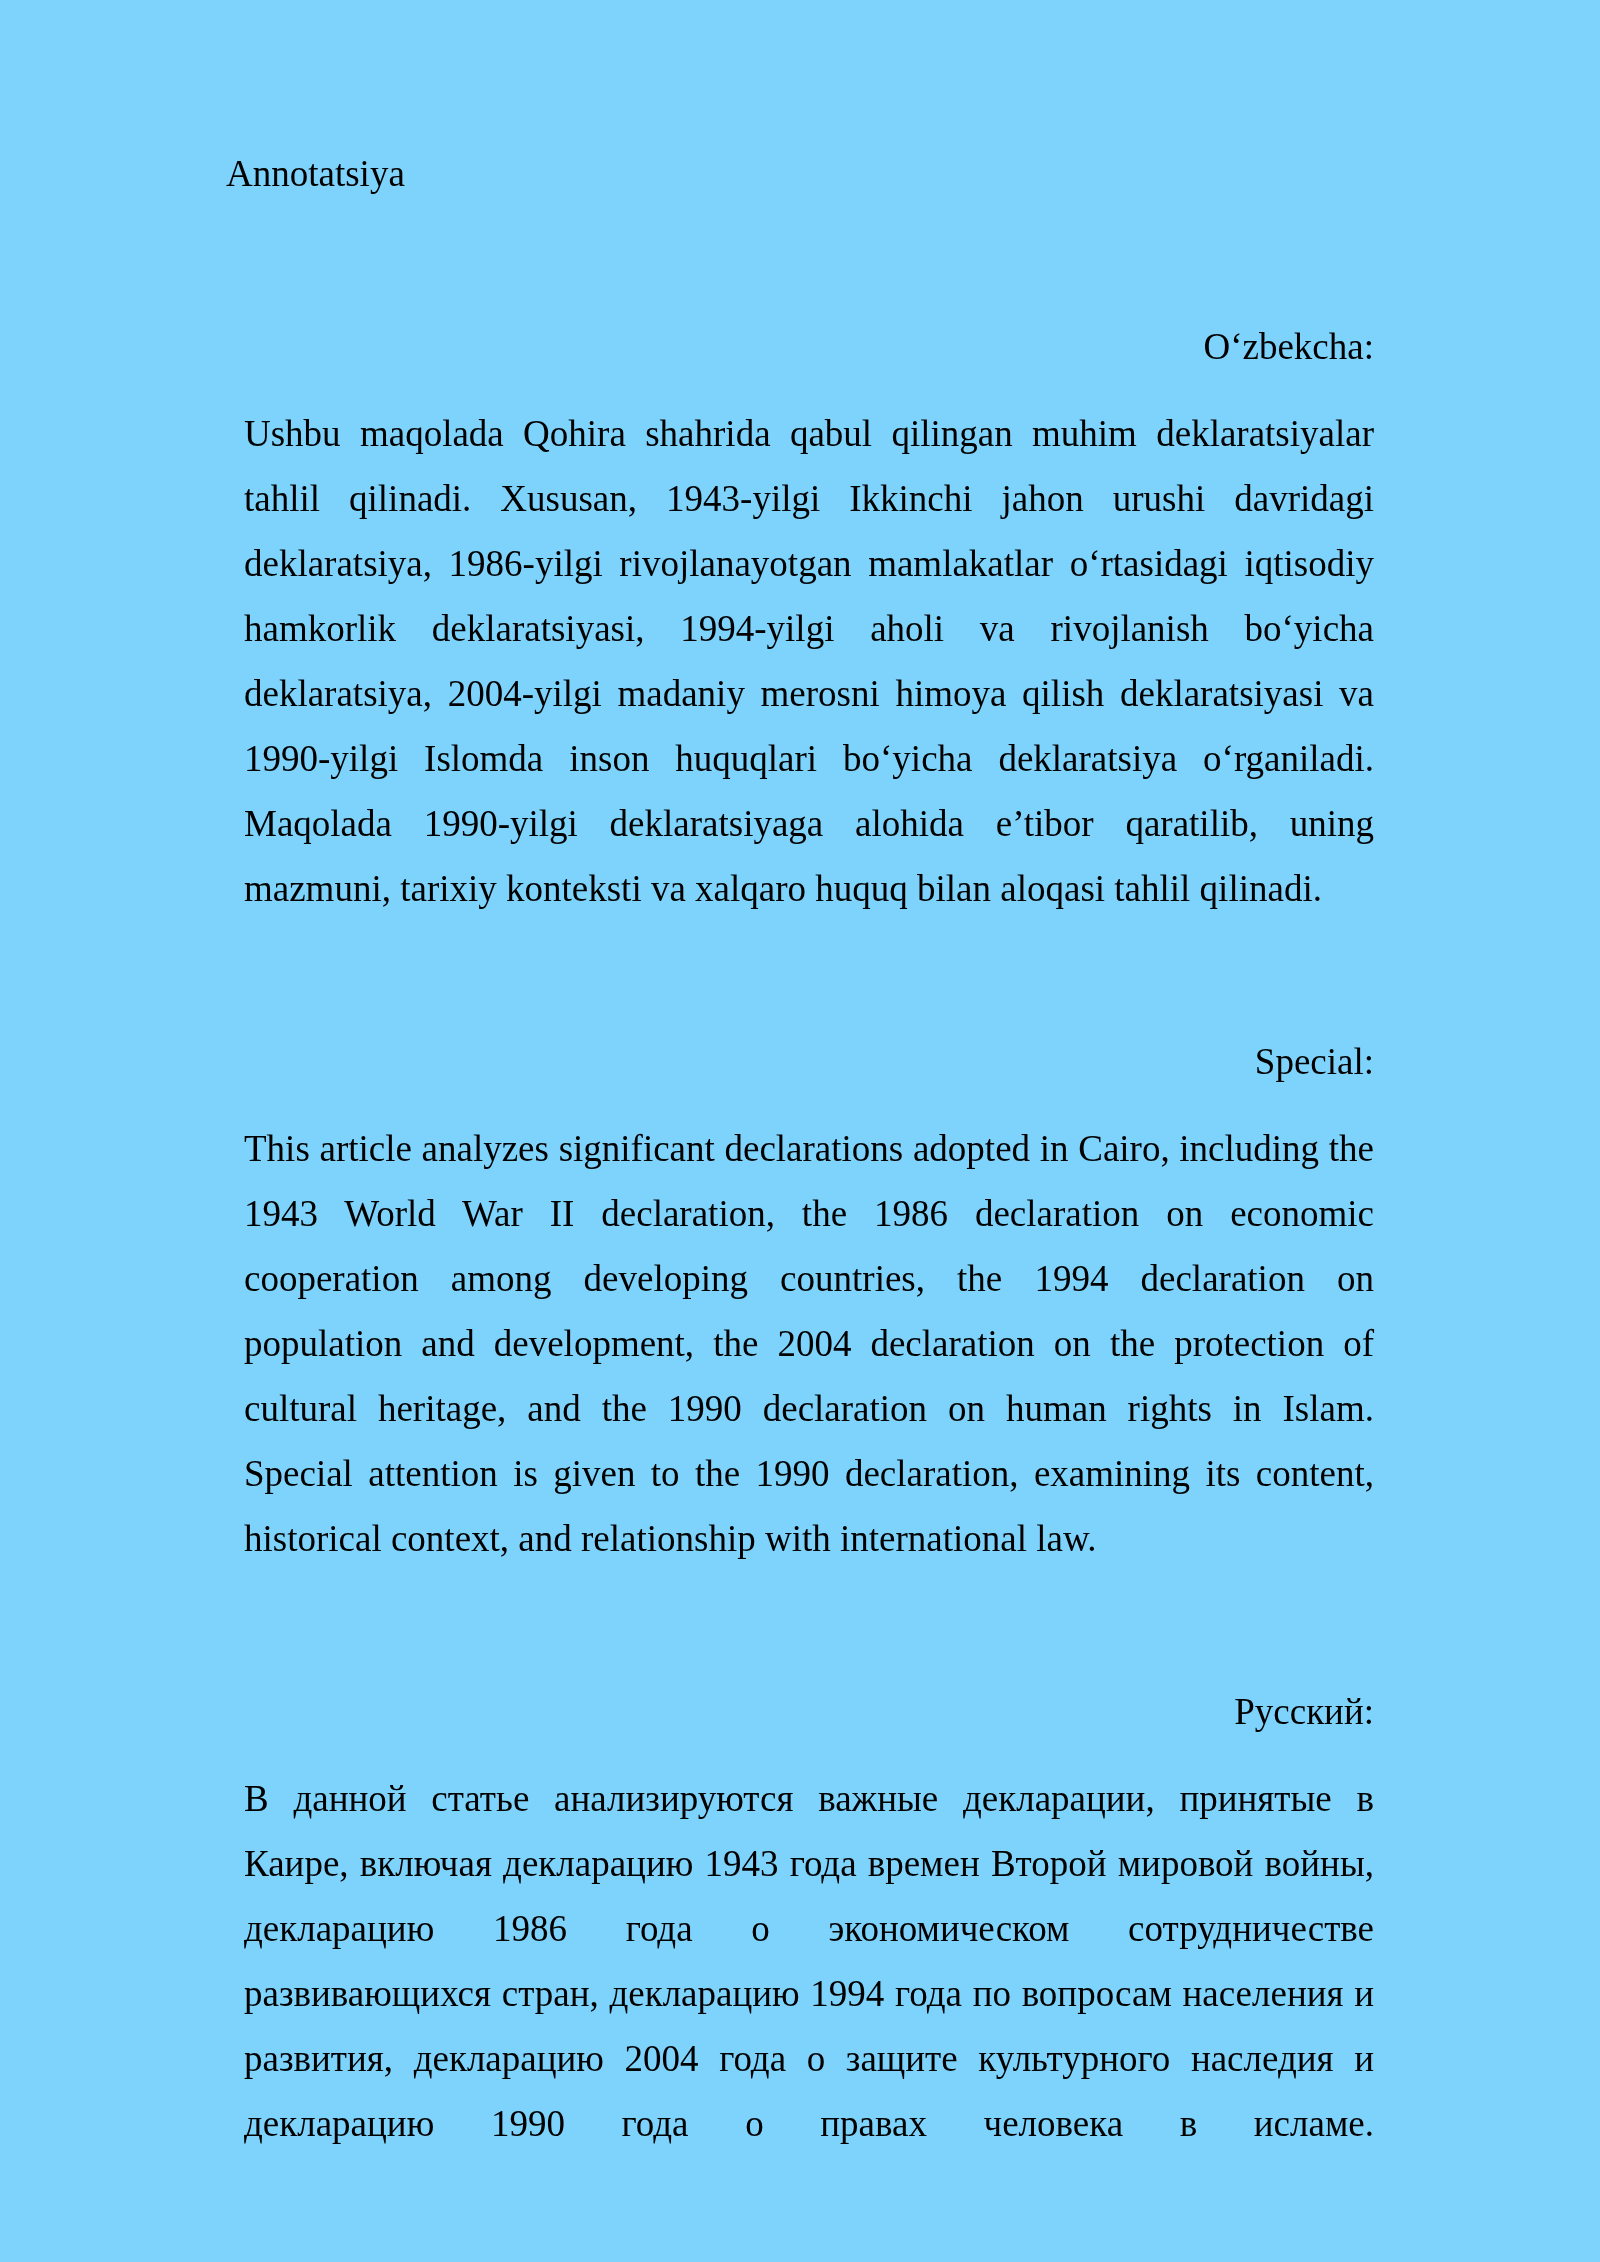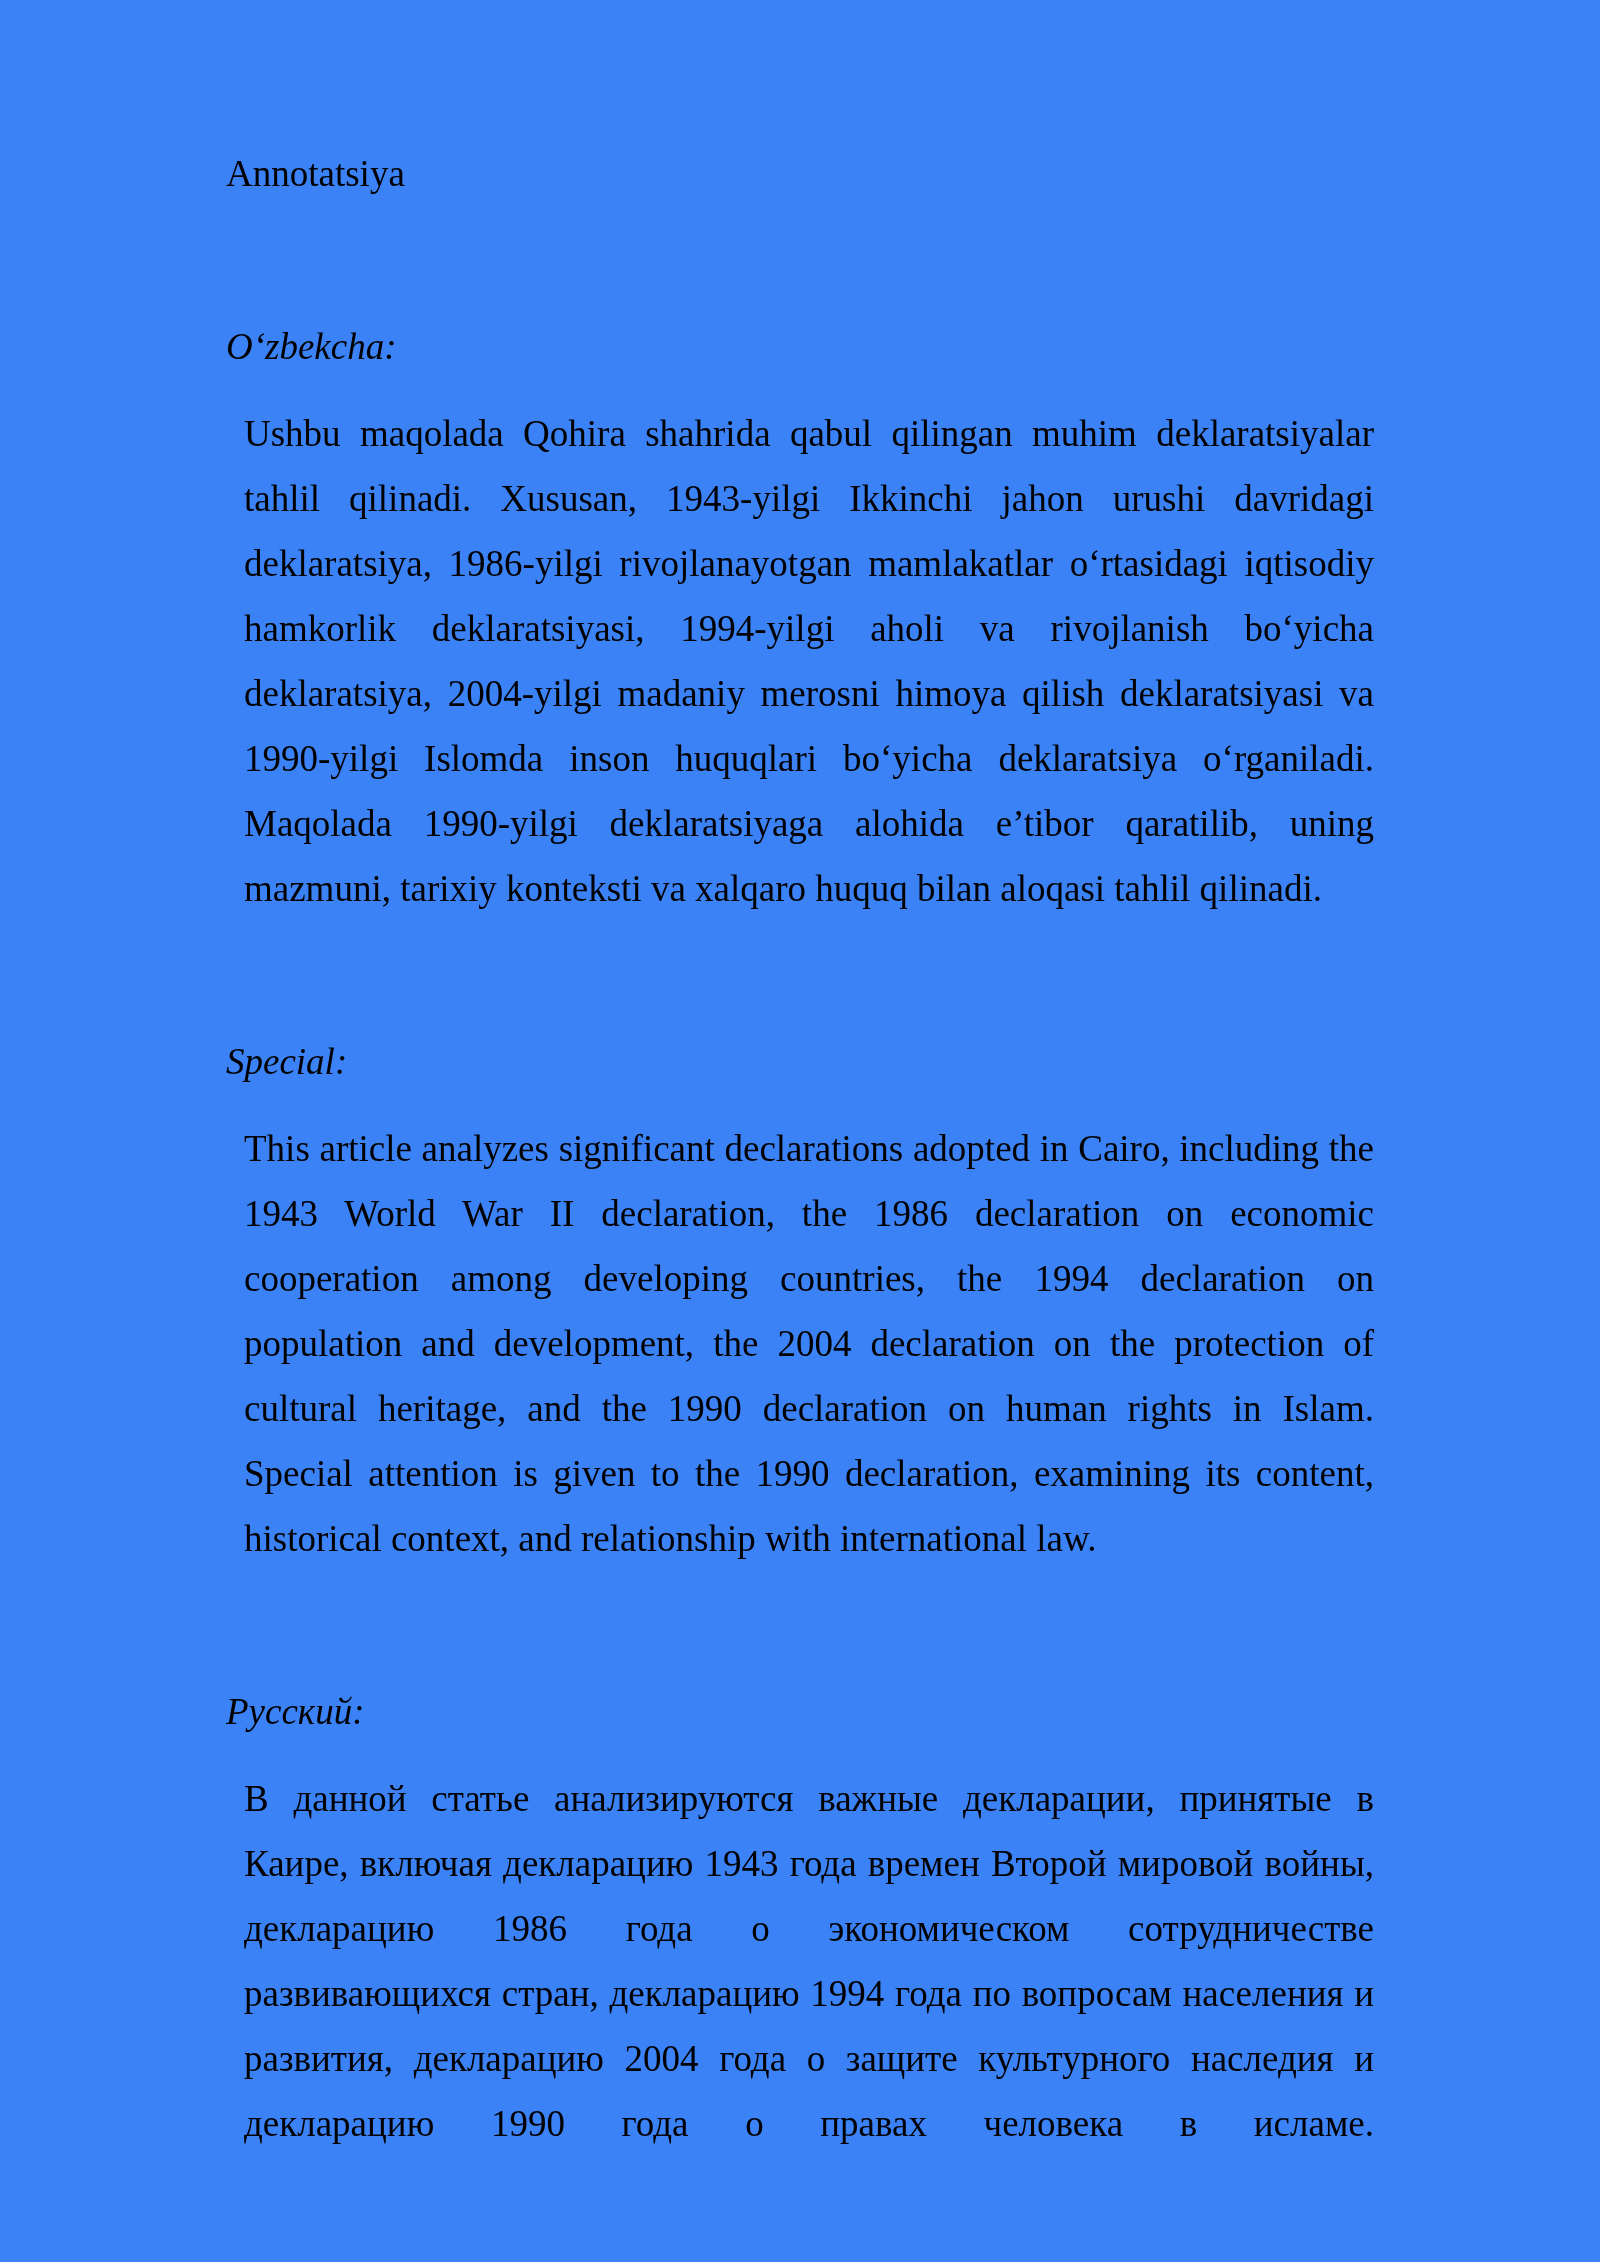--- a/index.html
+++ b/index.html
@@ -5,38 +5,37 @@
   html, body {
     margin: 0;
     padding: 0;
     background: #ffffff;
   }
   .page {
     position: relative;
     width: 1600px;
     height: 2262px;
     margin: 0 auto;
-    background: #3b82f6;
+    background: #7dd3fc;
     color: #000000;
     box-sizing: border-box;
     padding: 141px 226px 0 226px;
     overflow: hidden;
     font-family: "Liberation Serif", "DejaVu Serif", serif;
     font-size: 37px;
     line-height: 65px;
     font-weight: 400;
   }
   .doc-title {
     margin: 0 0 108px 0;
     text-align: left;
   }
   .section-heading {
     margin: 0 0 22px 0;
-    text-align: left;
-    font-style: italic;
+    text-align: right;
   }
   .section-para {
     margin: 0 0 108px 18px;
     text-align: justify;
     text-justify: inter-word;
     hyphens: none;
   }
   
   .justify-last {
     text-align-last: justify;

